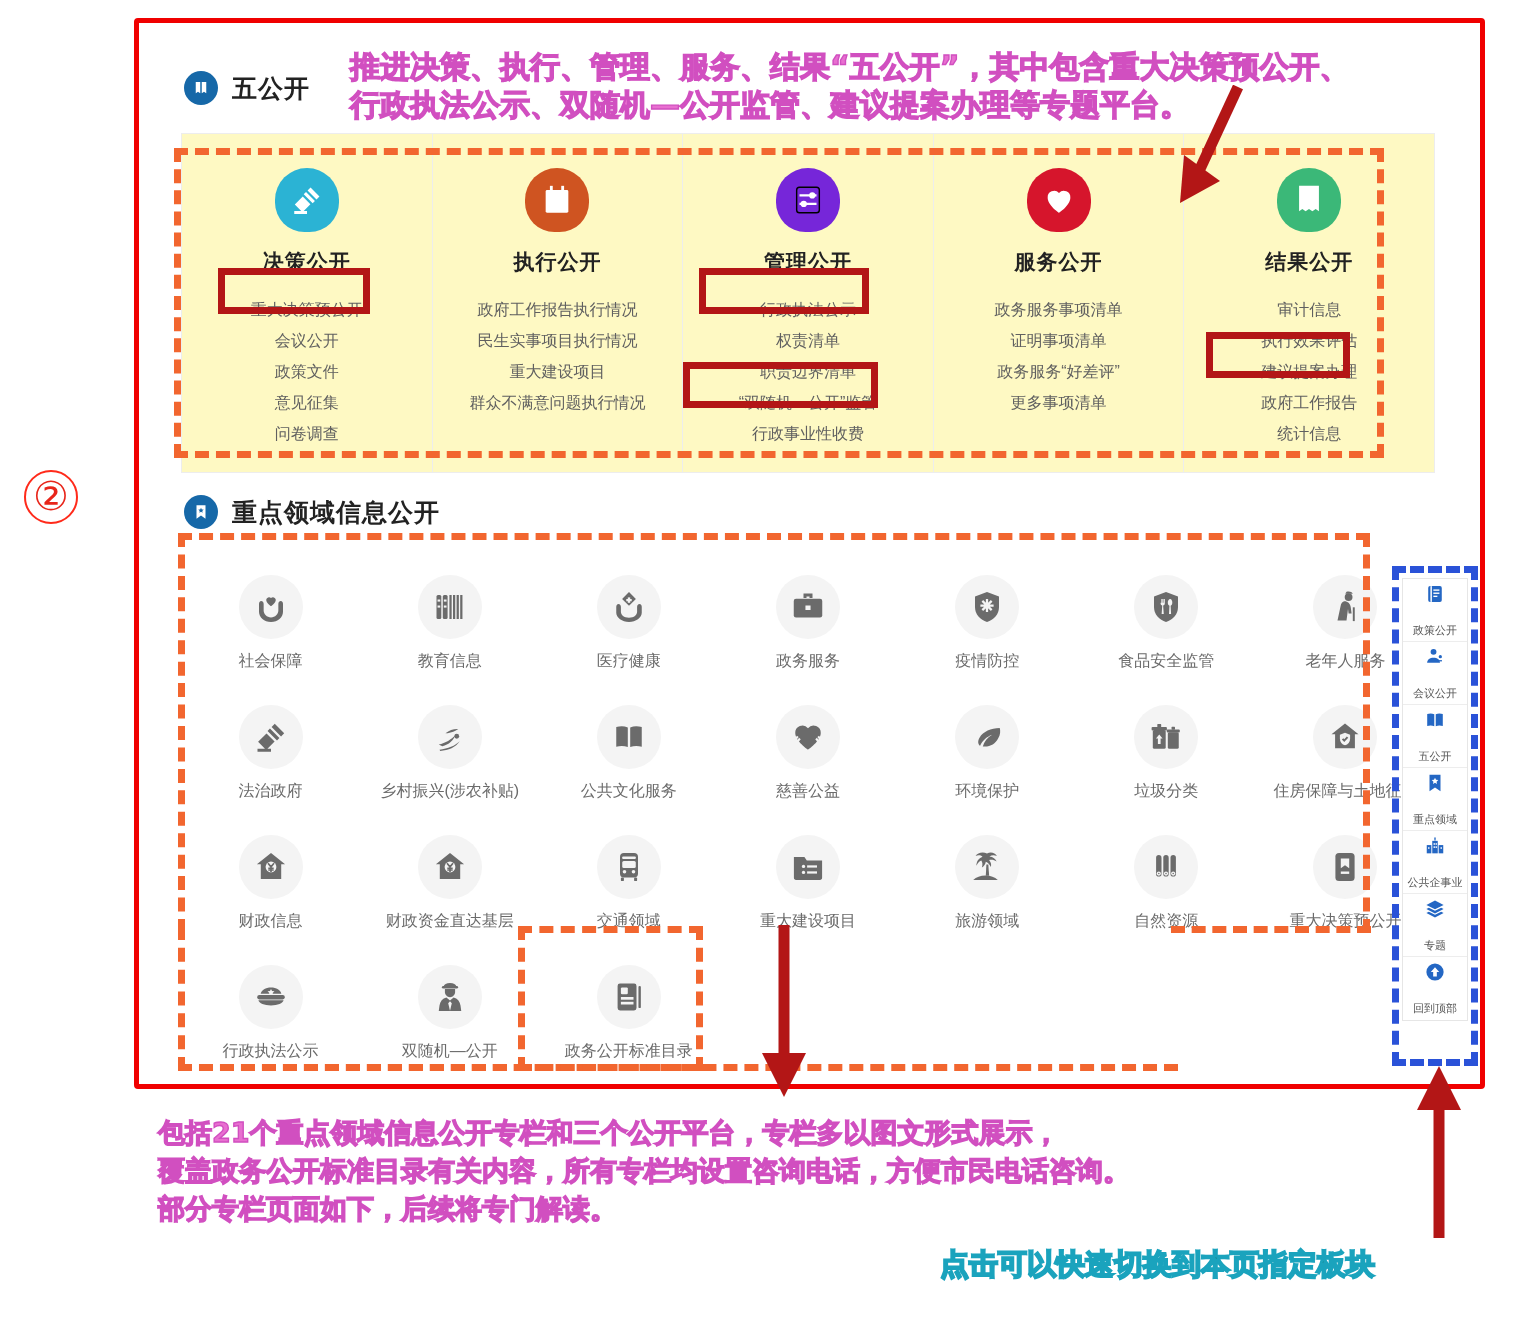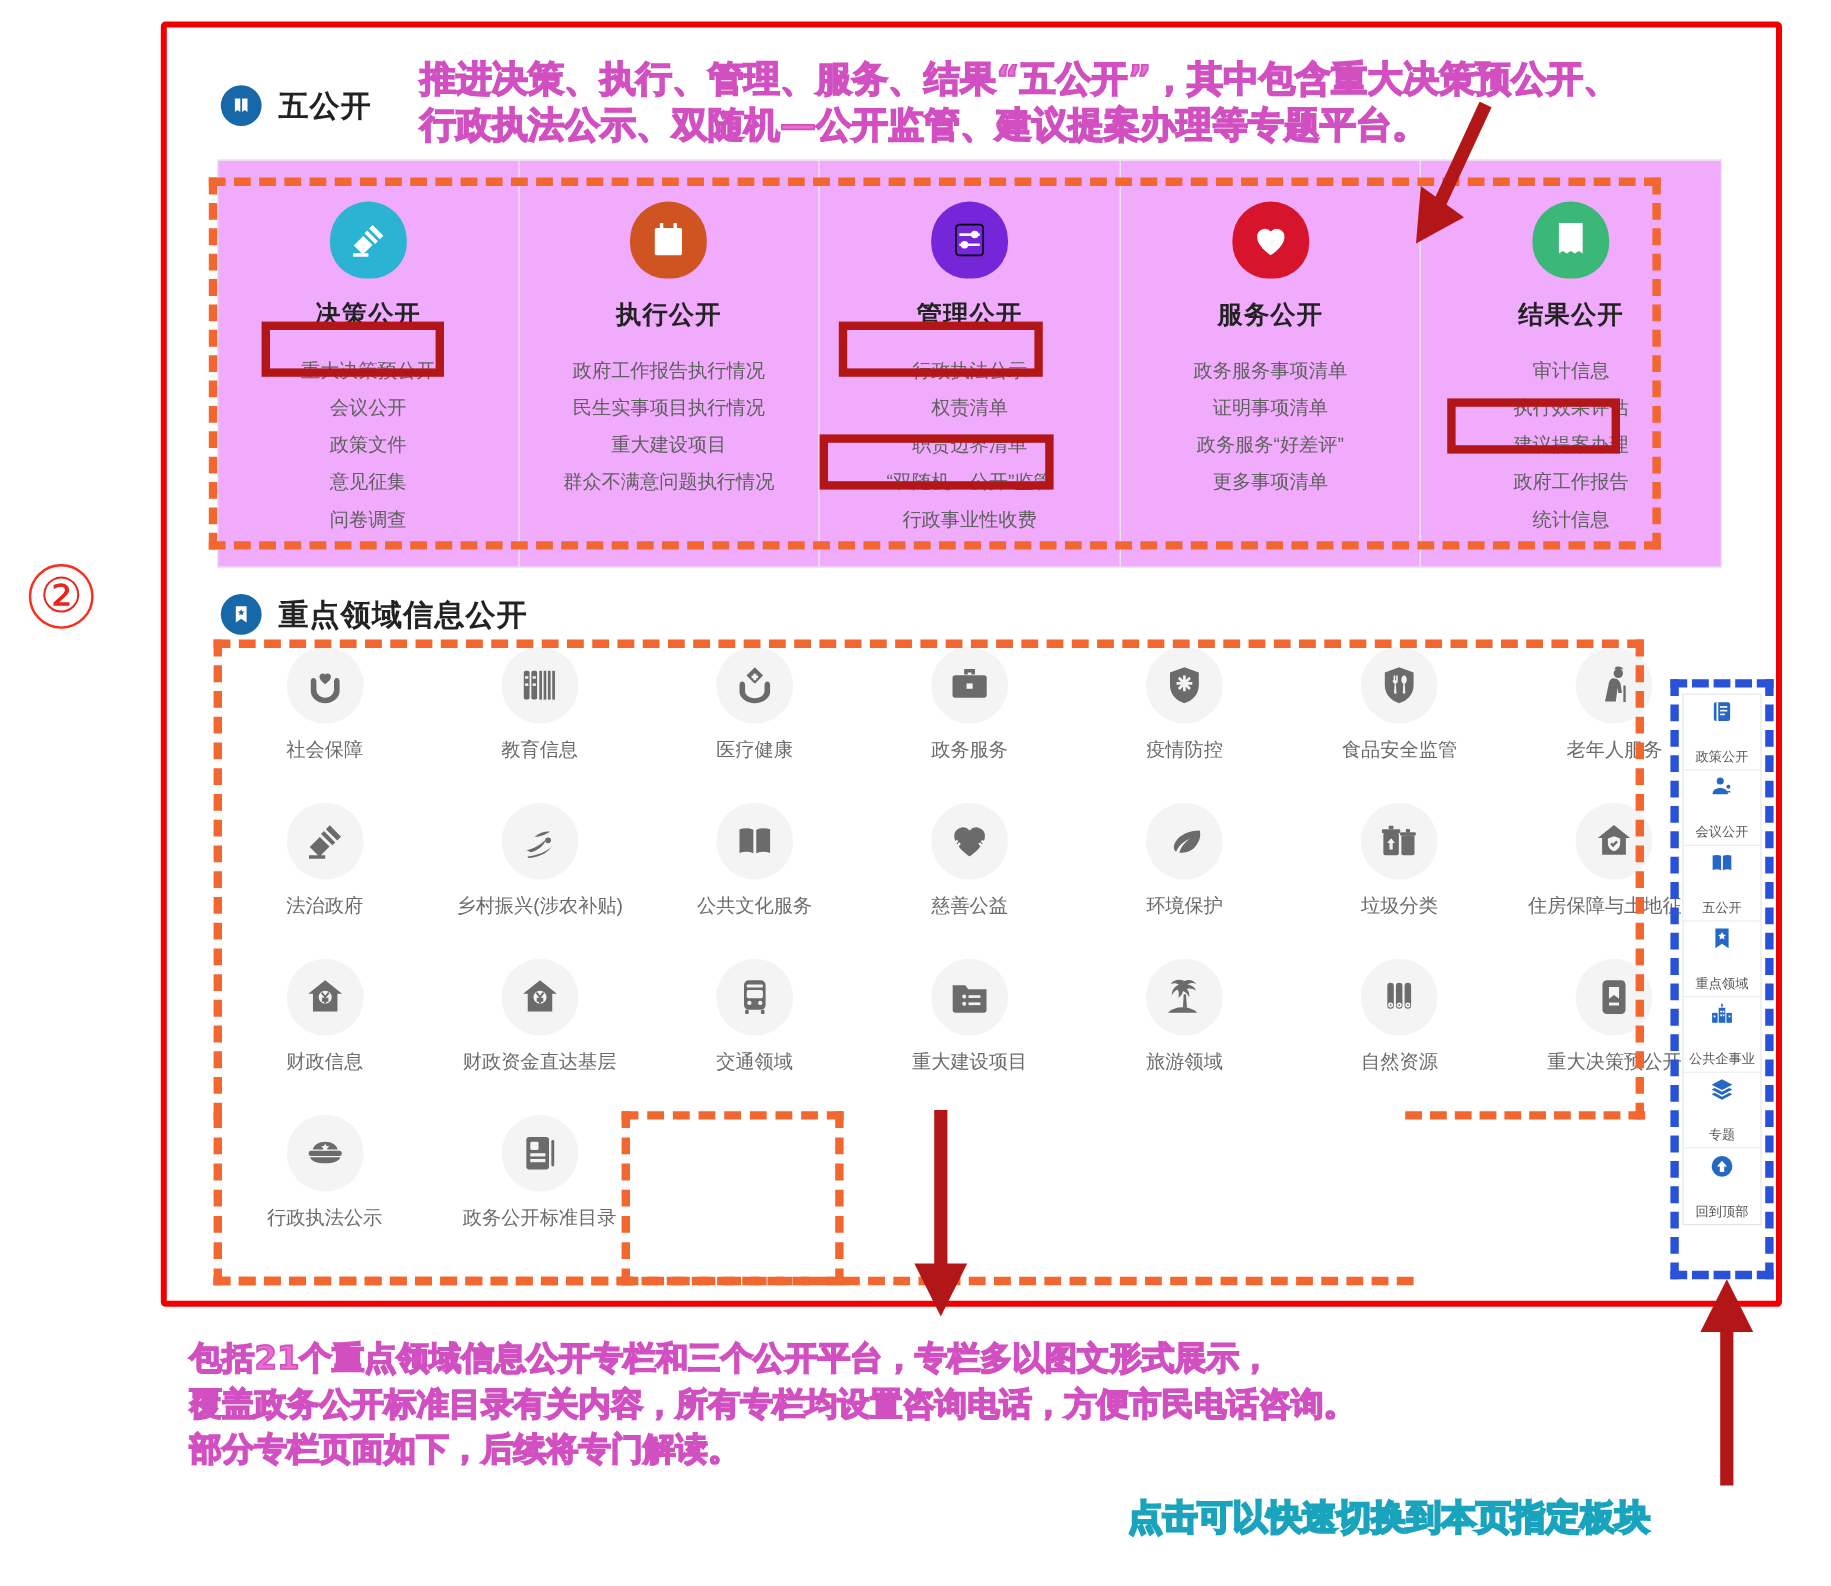--- a/index.html
+++ b/index.html
@@ -72,21 +72,21 @@
   }
 
   #head-wugongkai { left: 45px; top: 48px; }
   #head-zhongdian { left: 45px; top: 472px; }
 
   
   .five-panel {
     position: absolute;
     left: 42px; top: 110px;
     width: 1254px; height: 340px;
-    background: #f0abfc;
+    background: #fef9c3;
     border: 1px solid #ededed;
     display: flex;
   }
   .five-col {
     flex: 1;
     border-right: 1px solid #ededed;
     display: flex;
     flex-direction: column;
     align-items: center;
     padding-top: 34px;
@@ -109,21 +109,21 @@
   .five-link {
     font-size: 16px;
     color: #606060;
     line-height: 31px;
     white-space: nowrap;
   }
 
   
   .grid-panel {
     position: absolute;
-    left: 42px; top: 508px;
+    left: 42px; top: 544px;
     width: 1254px; height: 530px;
     display: flex;
     flex-wrap: wrap;
     align-content: flex-start;
     text-align: right;
   }
   .grid-cell {
     width: 14.2857%;
     height: 130px;
     display: flex;
@@ -556,20 +556,32 @@
         <div class="grid-cell">
           <div class="grid-icon">
             <svg width="36" height="36" viewBox="0 0 24 24" fill="#6b6b6b">
               <path d="M12 5.6c3.6 0 6.4 1.8 6.9 4.3H5.1C5.6 7.4 8.4 5.6 12 5.6z"></path>
               <path d="M12 6.6l.7 1.4 1.6.2-1.2 1.1.3 1.6-1.4-.8-1.4.8.3-1.6-1.2-1.1 1.6-.2z" fill="#f4f4f4"></path>
               <rect x="2.8" y="10.6" width="18.4" height="3" rx="1.4"></rect>
               <path d="M3.6 14.2h16.8c-.4 2-4 3.4-8.4 3.4s-8-1.4-8.4-3.4z"></path>
             </svg>
           </div>
           <div class="grid-label">行政执法公示</div>
+        </div>
+        <div class="grid-cell">
+          <div class="grid-icon">
+            <svg width="36" height="36" viewBox="0 0 24 24" fill="#6b6b6b">
+              <path d="M12 2.6c2.4 0 4 1 4.2 2.2H7.8C8 3.6 9.6 2.6 12 2.6z"></path>
+              <rect x="6.6" y="4.6" width="10.8" height="1.8" rx=".9"></rect>
+              <path d="M8.6 6.6h6.8v2.1c0 1.9-1.5 3.4-3.4 3.4s-3.4-1.5-3.4-3.4z"></path>
+              <path d="M9.6 12.4l2.4 2 2.4-2c2.6.7 4.2 2.6 4.6 5.3l.5 3.6H4.5l.5-3.6c.4-2.7 2-4.6 4.6-5.3z"></path>
+              <path d="M12 14.8l1.2 1.3-1.2 5-1.2-5z" fill="#f4f4f4"></path>
+            </svg>
+          </div>
+          <div class="grid-label">双随机—公开</div>
         </div>
         <div class="grid-cell">
           <div class="grid-icon">
             <svg width="36" height="36" viewBox="0 0 24 24" fill="#6b6b6b">
               <rect x="4.4" y="3" width="12.6" height="18" rx="1.6"></rect>
               <rect x="18.3" y="4.6" width="1.6" height="14.8" rx=".8"></rect>
               <rect x="6.6" y="5.6" width="4.6" height="4.6" rx=".8" fill="#f4f4f4"></rect>
               <rect x="6.6" y="12" width="8.4" height="1.8" fill="#f4f4f4"></rect>
               <rect x="6.6" y="15.2" width="8.4" height="1.8" fill="#f4f4f4"></rect>
             </svg>

